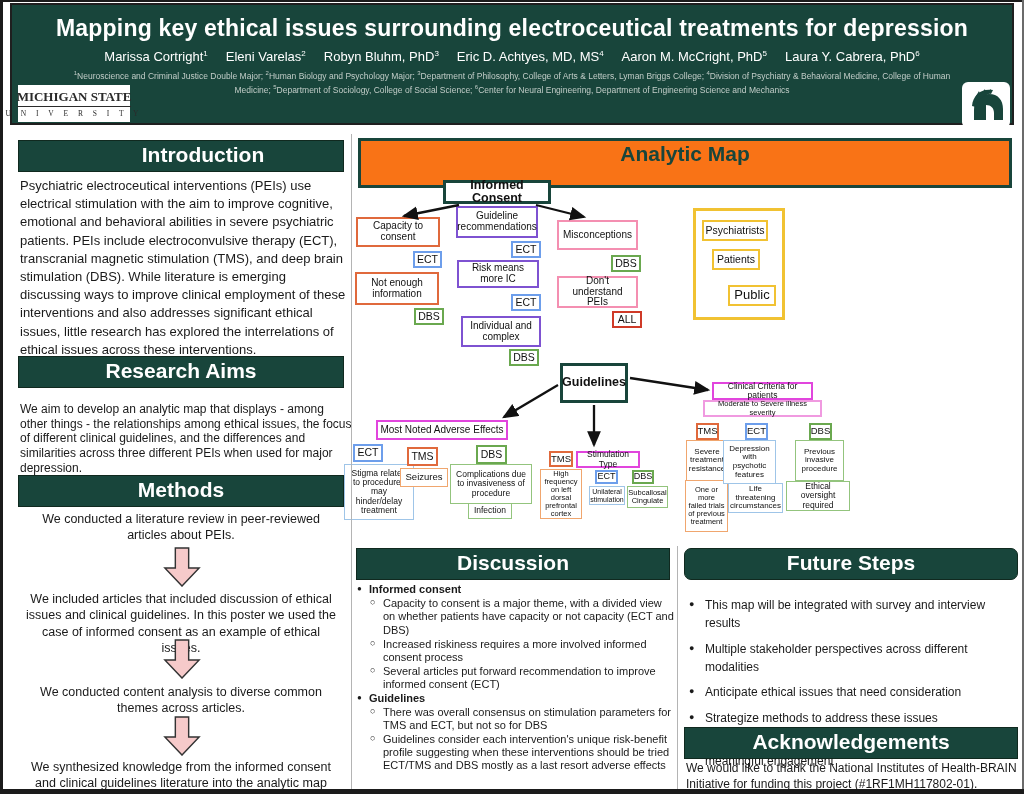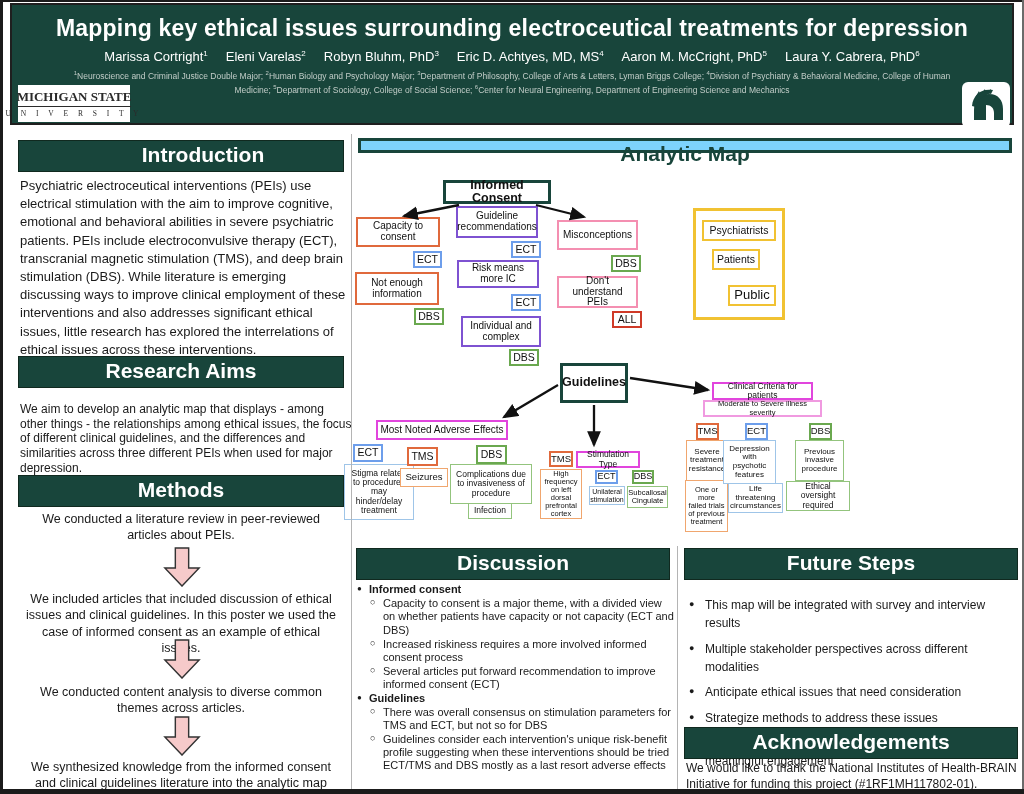--- a/index.html
+++ b/index.html
@@ -34,23 +34,23 @@
   .msu-l2 { font-family:"Liberation Serif", serif; font-size:7.5px; letter-spacing:4px;
             color:#2b2b2b; margin-top:2px; white-space:nowrap; }
   .spartan-box { position:absolute; left:962px; top:82px; width:48px; height:46px;
                  background:#ffffff; border-radius:6px; display:flex; align-items:center;
                  justify-content:center; z-index:5; }
 
   
   .sec-h { position:absolute; background:#18453b; border:1.5px solid #10291f;
            box-sizing:border-box; color:#ffffff; font-weight:bold; font-size:21px;
            text-align:center; height:32px; line-height:28px; }
-  .map-h { position:absolute; background:#7dd3fc; border:3px solid #18453b;
+  .map-h { position:absolute; background:#f97316; border:3px solid #18453b;
            box-sizing:border-box; color:#18453b; font-weight:bold; font-size:21px;
-           text-align:center; height:15px; line-height:26px; }
+           text-align:center; height:50px; line-height:26px; }
 
   .body-text { position:absolute; font-size:13px; line-height:1.4; }
   .aims-text { position:absolute; font-size:12px; line-height:1.22; }
 
   .m-step { position:absolute; text-align:center; font-size:12.5px; line-height:1.3; }
   .m-arrow { position:absolute; }
 
   
   .map-canvas { position:absolute; left:344px; top:173px; width:676px; height:372px; }
   .mapnode { position:absolute; background:#ffffff; box-sizing:border-box;
@@ -143,21 +143,21 @@
       <div class="mapnode" style="left: 167px; top: 68px; width: 30px; height: 17px; border-color: rgb(109, 158, 235); border-width: 2px; font-size: 10.5px;">ECT</div>
       <div class="mapnode" style="left: 113px; top: 87px; width: 82px; height: 28px; border-color: rgb(126, 82, 209); border-width: 2.5px; font-size: 10px;">Risk means more IC</div>
       <div class="mapnode" style="left: 167px; top: 121px; width: 30px; height: 17px; border-color: rgb(109, 158, 235); border-width: 2px; font-size: 10.5px;">ECT</div>
       <div class="mapnode" style="left: 117px; top: 143px; width: 80px; height: 31px; border-color: rgb(126, 82, 209); border-width: 2.5px; font-size: 10px;">Individual and complex</div>
       <div class="mapnode" style="left: 165px; top: 176px; width: 30px; height: 17px; border-color: rgb(106, 168, 79); border-width: 2px; font-size: 10.5px;">DBS</div>
       <div class="mapnode" style="left: 213px; top: 47px; width: 81px; height: 30px; border-color: rgb(244, 143, 177); border-width: 2.5px; font-size: 10px;">Misconceptions</div>
       <div class="mapnode" style="left: 267px; top: 82px; width: 30px; height: 17px; border-color: rgb(106, 168, 79); border-width: 2px; font-size: 10.5px;">DBS</div>
       <div class="mapnode" style="left: 213px; top: 103px; width: 81px; height: 32px; border-color: rgb(244, 143, 177); border-width: 2.5px; font-size: 10px;">Don't understand PEIs</div>
       <div class="mapnode" style="left: 268px; top: 138px; width: 30px; height: 17px; border-color: rgb(207, 58, 40); border-width: 2.5px; font-size: 10.5px;">ALL</div>
       <div class="mapnode" style="left: 349px; top: 35px; width: 92px; height: 112px; border-color: rgb(241, 194, 50); border-width: 3px; font-size: 10px; background: transparent;"></div>
-      <div class="mapnode" style="left: 358px; top: 47px; width: 74px; height: 21px; border-color: rgb(241, 194, 50); border-width: 2.5px; font-size: 10.5px;">Psychiatrists</div>
+      <div class="mapnode" style="left: 358px; top: 47px; width: 66px; height: 21px; border-color: rgb(241, 194, 50); border-width: 2.5px; font-size: 10.5px;">Psychiatrists</div>
       <div class="mapnode" style="left: 368px; top: 76px; width: 48px; height: 21px; border-color: rgb(241, 194, 50); border-width: 2.5px; font-size: 10.5px;">Patients</div>
       <div class="mapnode" style="left: 384px; top: 112px; width: 48px; height: 21px; border-color: rgb(241, 194, 50); border-width: 2.5px; font-size: 13px;">Public</div>
       <div class="mapnode" style="left: 216px; top: 190px; width: 68px; height: 40px; border-color: rgb(24, 69, 59); border-width: 3px; font-size: 12.5px; font-weight: bold;">Guidelines</div>
       <div class="mapnode" style="left: 32px; top: 247px; width: 132px; height: 20px; border-color: rgb(225, 69, 221); border-width: 2.5px; font-size: 10px;">Most Noted Adverse Effects</div>
       <div class="mapnode" style="left: 9px; top: 271px; width: 30px; height: 18px; border-color: rgb(109, 158, 235); border-width: 2.5px; font-size: 10.5px;">ECT</div>
       <div class="mapnode" style="left: 0px; top: 291px; width: 70px; height: 56px; border-color: rgb(159, 197, 232); border-width: 1.5px; font-size: 8.5px;">Stigma related to procedures may hinder/delay treatment</div>
       <div class="mapnode" style="left: 63px; top: 274px; width: 31px; height: 19px; border-color: rgb(224, 105, 60); border-width: 2.5px; font-size: 10.5px;">TMS</div>
       <div class="mapnode" style="left: 56px; top: 295px; width: 48px; height: 19px; border-color: rgb(240, 166, 110); border-width: 1.5px; font-size: 9.5px;">Seizures</div>
       <div class="mapnode" style="left: 132px; top: 272px; width: 31px; height: 19px; border-color: rgb(106, 168, 79); border-width: 2.5px; font-size: 10.5px;">DBS</div>
       <div class="mapnode" style="left: 106px; top: 291px; width: 82px; height: 40px; border-color: rgb(147, 196, 125); border-width: 1.5px; font-size: 8.5px;">Complications due to invasiveness of procedure</div>
@@ -198,21 +198,21 @@
   <div class="disc-body" id="discussion-body">
       <div class="d-item"><span class="d-label">Informed consent</span></div>
       <div class="d-sub">Capacity to consent is a major theme, with a divided view on whether patients have capacity or not capacity (ECT and DBS)</div>
       <div class="d-sub">Increased riskiness requires a more involved informed consent process</div>
       <div class="d-sub">Several articles put forward recommendation to improve informed consent (ECT)</div>
       <div class="d-item"><span class="d-label">Guidelines</span></div>
       <div class="d-sub">There was overall consensus on stimulation parameters for TMS and ECT, but not so for DBS</div>
       <div class="d-sub">Guidelines consider each intervention's unique risk-benefit profile suggesting when these interventions should be tried ECT/TMS and DBS mostly as a last resort adverse effects</div>
     </div>
 
-  <div class="sec-h" style="left:684px; top:548px; width:334px;">Future Steps</div>
+  <div class="sec-h" style="left:684px; top:548px; width:334px;border-radius:7px;">Future Steps</div>
   <div class="future-body" id="future-body">
       <div class="f-item">This map will be integrated with survey and interview results</div>
       <div class="f-item">Multiple stakeholder perspectives across different modalities</div>
       <div class="f-item">Anticipate ethical issues that need consideration</div>
       <div class="f-item">Strategize methods to address these issues</div>
       <div class="f-item">Provide rich and diverse information to promote meaningful engagement</div>
     </div>
 
   <div class="sec-h" style="left:684px; top:727px; width:334px;">Acknowledgements</div>
   <div class="ack-body">We would like to thank the National Institutes of Health-BRAIN Initiative for funding this project (#1RF1MH117802-01).</div>

